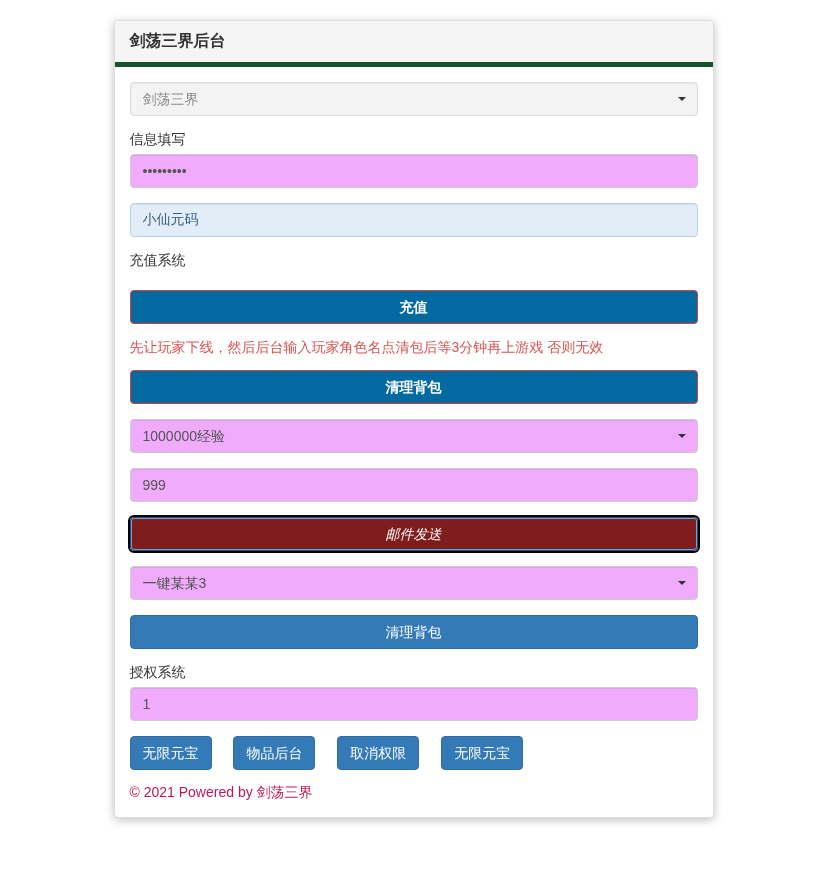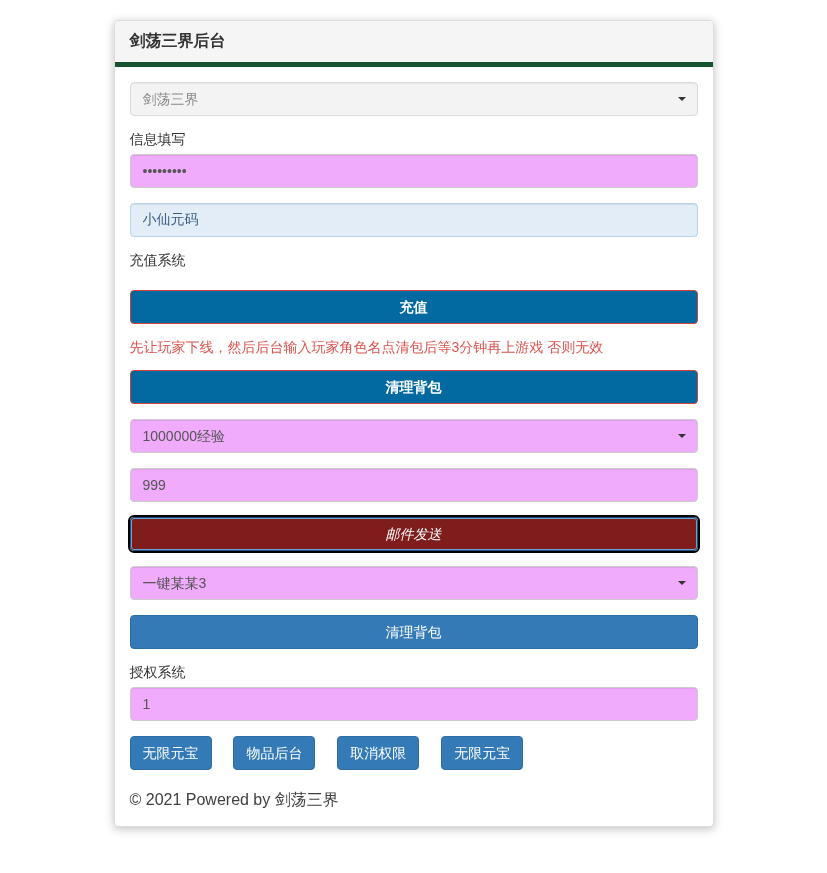--- a/index.html
+++ b/index.html
@@ -133,23 +133,23 @@
       margin-bottom: 13px;
     }
     .btn-row {
       margin-top: 15px;
     }
     .btn-row .btn {
       margin-right: 18px;
       padding: 6px 12px;
     }
     .footer-text {
-      margin-top: 20px;
-      color: #404040;
-      font-size: 16px;
+      margin-top: 14px;
+      color: #be185d;
+      font-size: 14px;
     }
     .mb-15 {
       margin-bottom: 15px;
     }
   </style>
 </head>
 <body>
 
 <div class="panel">
   <div class="panel-heading">

